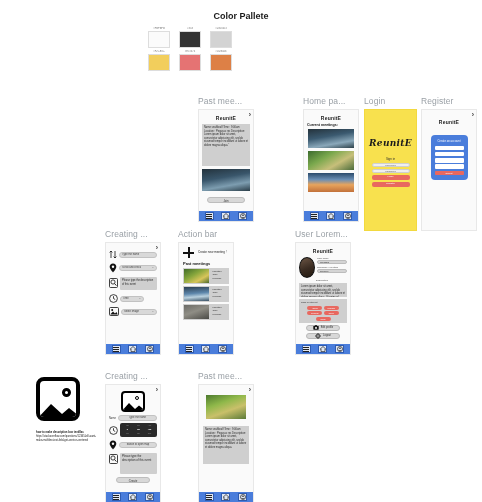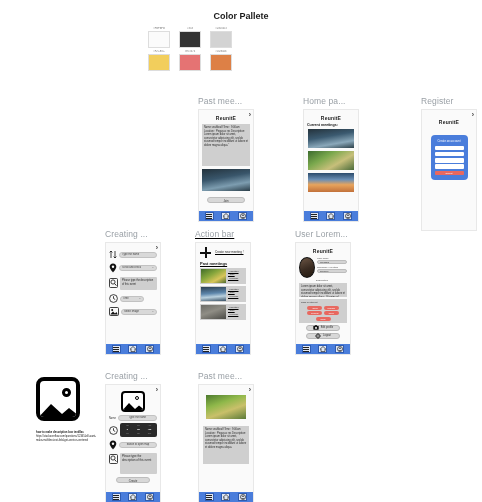--- a/index.html
+++ b/index.html
@@ -272,20 +272,31 @@
             <svg width="6" height="6">
               <circle cx="3" cy="3" r="2.5" fill="none" stroke="#222" stroke-width=".7"></circle>
               <circle cx="3" cy="2.2" r=".8" fill="#222"></circle>
               <path d="M1.4 5 a1.7 1.3 0 0 1 3.2 0" fill="#222"></path>
             </svg>
           </div>
       </div>
     </div>
   </div>
 
+  <div class="frame" style="left:364px; top:96px; width:60px;">
+    <div class="frame-title">Login</div>
+    <div class="phone login-body" style="width:53px; height:122px; border-color:#f2d93f;">
+      <div class="login-logo">ReunitE</div>
+      <div class="login-signin">Sign in</div>
+      <div class="login-input">Username</div>
+      <div class="login-input">Password</div>
+      <div class="login-btn">Login</div>
+      <div class="login-btn">Register</div>
+    </div>
+  </div>
 
   <div class="frame" style="left:421px; top:96px; width:60px;">
     <div class="frame-title">Register</div>
     <div class="phone" style="width:56px; height:122px;">
       <div class="chev">›</div>
       <div class="app-name" style="padding-top:9px;">ReunitE</div>
       <div class="reg-card">
         <div class="reg-card-title">Create an account</div>
         <div class="reg-input"></div>
         <div class="reg-input"></div>
@@ -381,21 +392,21 @@
             <svg width="6" height="6">
               <circle cx="3" cy="3" r="2.5" fill="none" stroke="#222" stroke-width=".7"></circle>
               <circle cx="3" cy="2.2" r=".8" fill="#222"></circle>
               <path d="M1.4 5 a1.7 1.3 0 0 1 3.2 0" fill="#222"></path>
             </svg>
           </div>
       </div>
     </div>
   </div>
 
-  <div class="frame" style="left:195px; top:229px; width:60px;text-decoration:underline;">
+  <div class="frame" style="left:178px; top:229px; width:60px;">
     <div class="frame-title">Action bar</div>
     <div class="phone" style="width:56px; height:113px;">
       <div class="plus-row">
         <div class="plus"></div>
         <div class="plus-text">Create new meeting !</div>
       </div>
       <div class="pm-title">Past meetings</div>
 
       <div class="pm-item">
         <div class="pm-thumb" style="background:linear-gradient(150deg,#3f6b28 0%,#86a63c 40%,#d8c55a 70%,#4d6b2e 100%);"></div>

